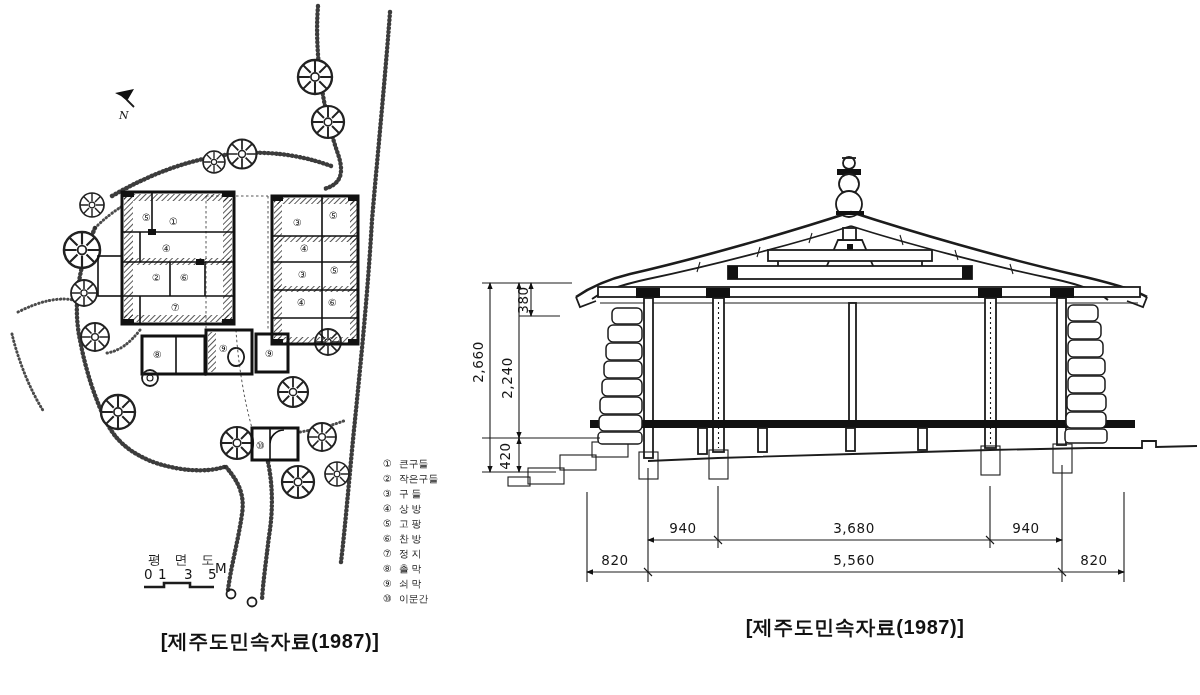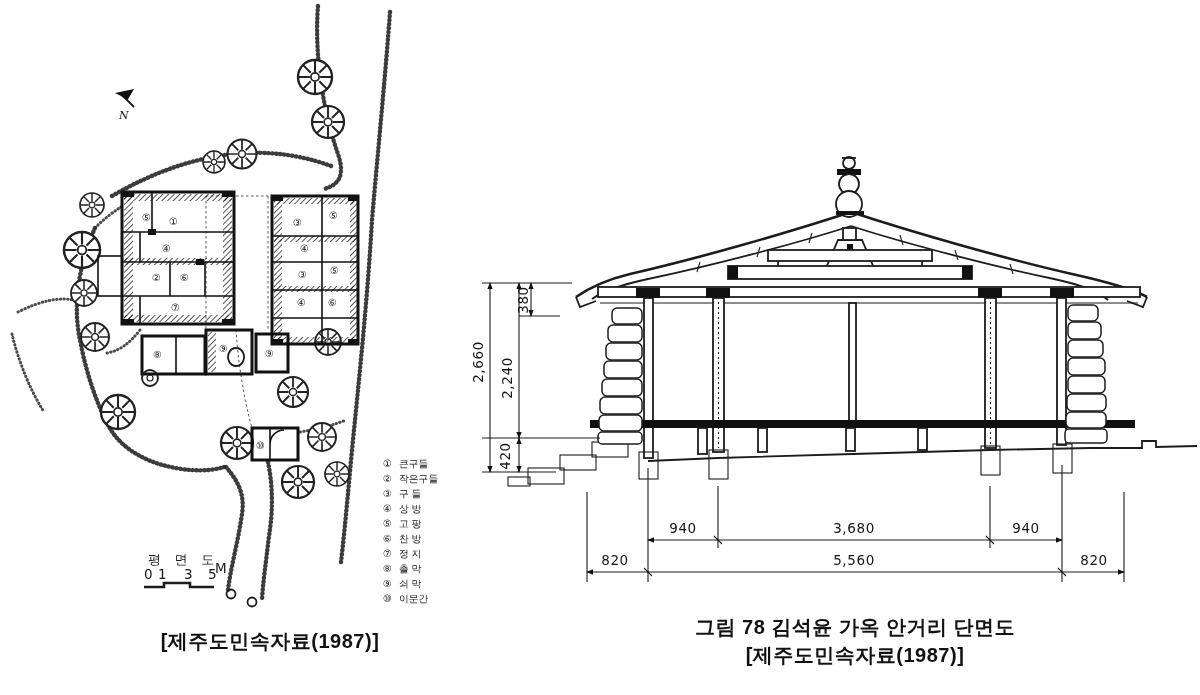--- a/index.html
+++ b/index.html
@@ -301,17 +301,16 @@
       <text class="dim" x="615" y="565" text-anchor="middle">820</text>
       <text class="dim" x="854" y="565" text-anchor="middle">5,560</text>
       <text class="dim" x="1094" y="565" text-anchor="middle">820</text>
     </g>
   </svg>
 
   <div class="caption" style="left:10px;top:627px;width:520px">
     <div>[제주도민속자료(1987)]</div>
   </div>
   <div class="caption" style="left:565px;top:613px;width:580px">
-    <div>그림 78 김석윤 가옥 안거리 단면도</div>
     <div>[제주도민속자료(1987)]</div>
   </div>
 
 </div>
 
 </body></html>

